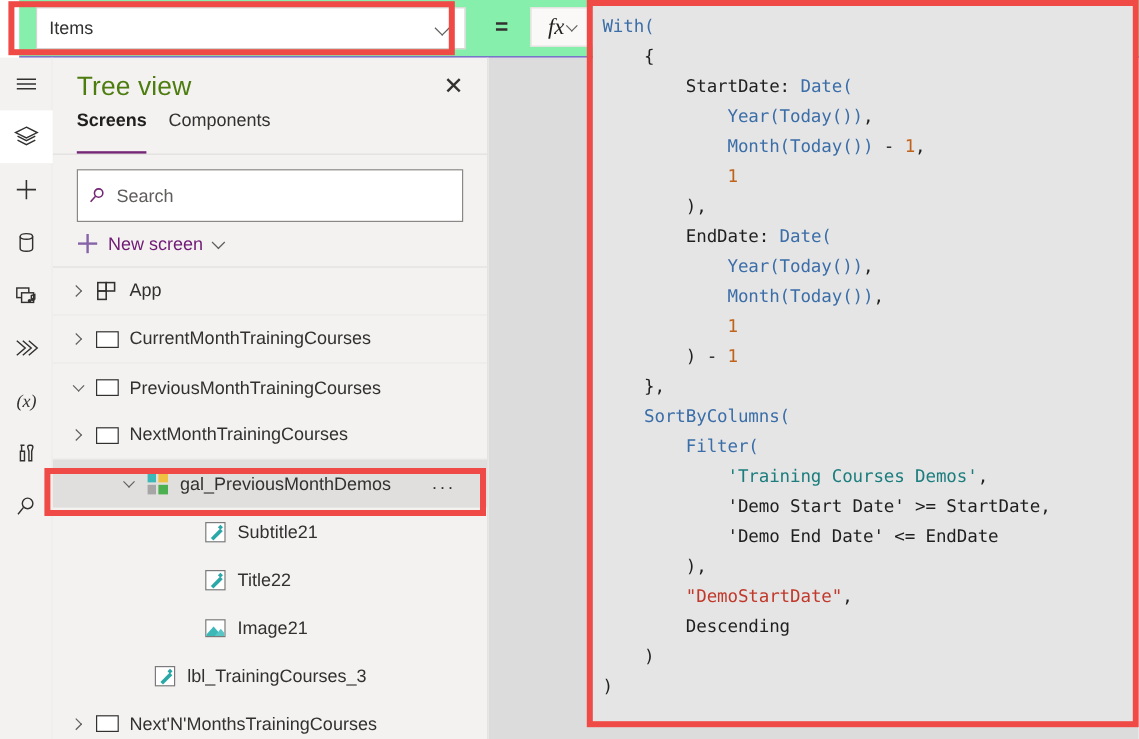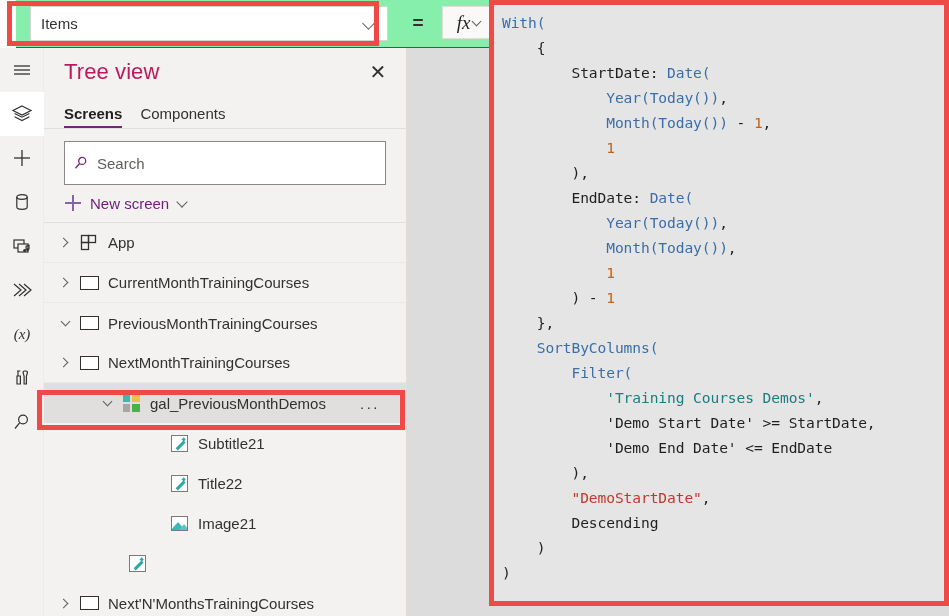--- a/index.html
+++ b/index.html
@@ -118,21 +118,21 @@
     overflow: hidden;
   }
   .tv-header {
     position: relative;
     height: 48px;
     display: flex; align-items: center;
     padding: 0 14px 0 20px;
   }
   .tv-title {
     font-size: 22px;
-    color: #be185d;
+    color: #4d7c0f;
     font-weight: 400;
     flex: 1;
     letter-spacing: 0.1px;
   }
   .tv-close {
     width: 28px; height: 28px;
     display: flex; align-items: center; justify-content: center;
     cursor: pointer;
     font-size: 20px;
     color: #323130;
@@ -143,21 +143,21 @@
     display: flex;
     padding: 0 20px;
     gap: 18px;
     border-bottom: 1px solid #e1dfdd;
     height: 33px;
     align-items: flex-end;
   }
   .tv-tab {
     font-size: 15px;
     color: #323130;
-    padding-bottom: 6px;
+    padding-bottom: 19px;
     cursor: pointer;
     position: relative;
   }
   .tv-tab.active {
     font-weight: bold;
     color: #201f1e;
   }
   .tv-tab.active::after {
     content: "";
     position: absolute;
@@ -585,20 +585,21 @@
             <span class="ico-image"></span>
           </span>
         <span class="name">Image21</span>
       </div>
 
       <div class="row noborder" style="padding-left:58px;">
         <span class="caret blank"></span>
         <span class="ico">
             <span class="ico-label"></span>
           </span>
+        <span class="name">lbl_TrainingCourses_3</span>
       </div>
 
       <div class="row noborder" style="padding-left:10px;">
         <span class="caret">
             <i></i>
           </span>
         <span class="ico">
             <span class="ico-screen"></span>
           </span>
         <span class="name">Next'N'MonthsTrainingCourses</span>

